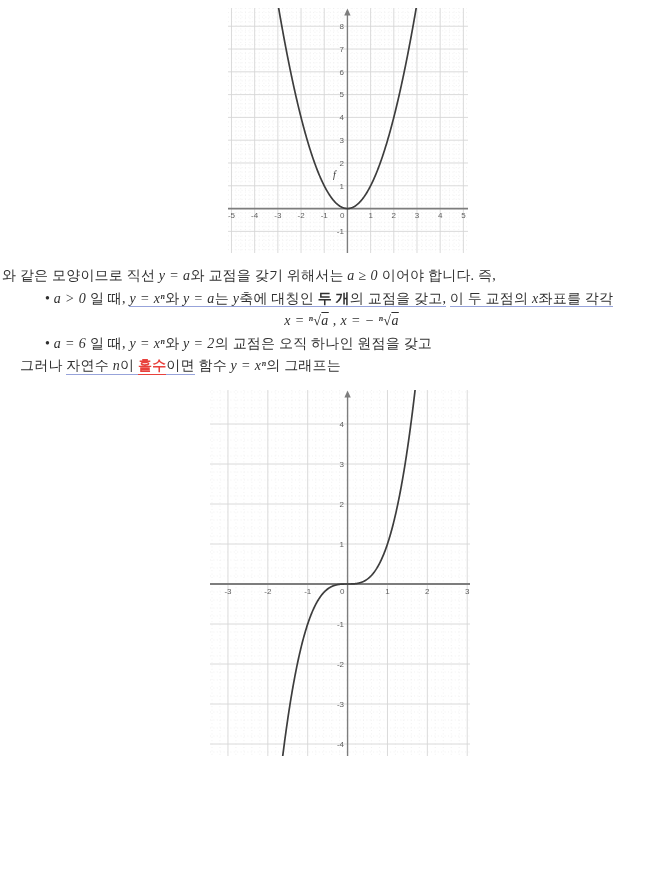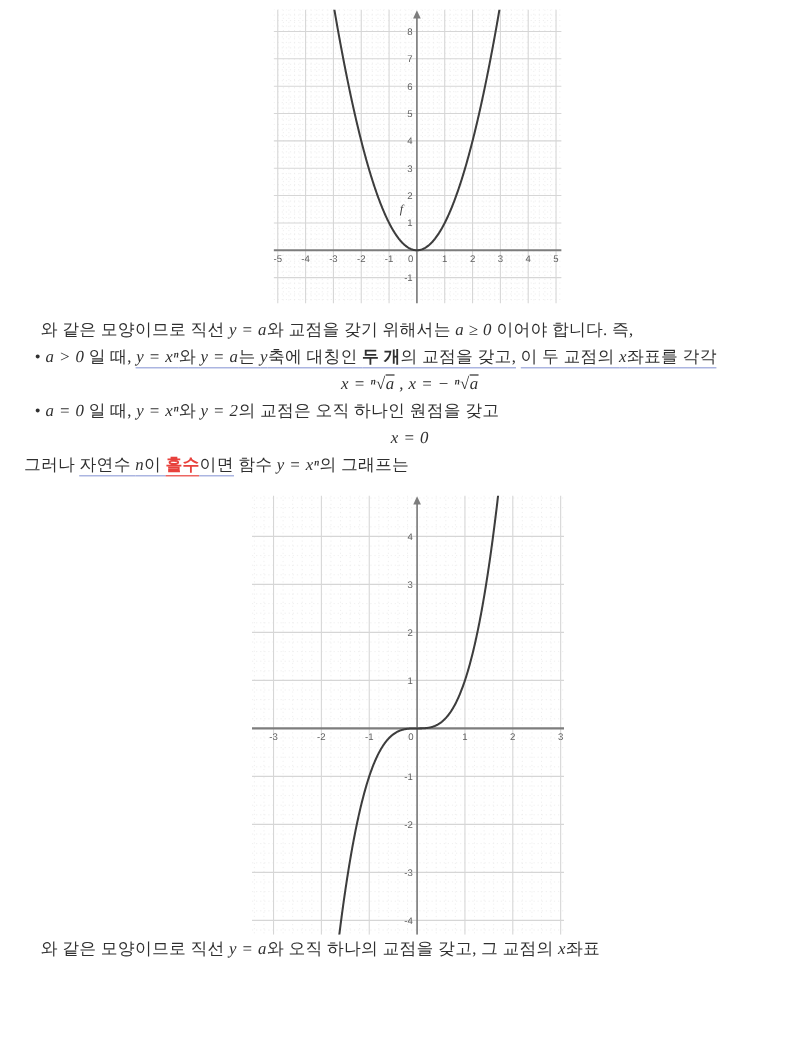--- a/index.html
+++ b/index.html
@@ -8,22 +8,22 @@
     font-family:"Liberation Serif","DejaVu Sans",serif;
     color:#2f2f2f;overflow:hidden;
   }
   .doc{width:667px;height:881px;}
   figure{margin:0;padding:0;}
   .chart1{margin:8px 0 12px 228px;width:240px;height:245px;}
   .chart2{margin:12px 0 2px 210px;width:260px;height:366px;}
   svg{display:block;overflow:hidden;}
   .tline{margin:0;font-size:14px;height:22.6px;line-height:22.6px;white-space:nowrap;letter-spacing:0.2px;padding-left:16px;}
   .ind0{padding-left:20px;}
-  .ind1{padding-left:34px;}
-  .ind2{padding-left:29px;}
+  .ind1{padding-left:2px;}
+  .ind2{padding-left:12px;margin-left:33px;}
   .ctr{text-align:center;}
   .m{font-style:italic;font-family:"Liberation Serif","DejaVu Serif",serif;letter-spacing:0.4px;}
   .u{border-bottom:1.2px solid var(--ul,#97a3da);padding-bottom:0.5px;}
   .b{font-weight:bold;}
   .r{color:var(--red,#e8403a);}
   .u.r{border-bottom-color:var(--red,#e8403a);}
   .ol{text-decoration:overline;}
 </style>
 </head>
 <body>
@@ -163,22 +163,21 @@
           <rect x="0" y="0" width="240" height="245"></rect>
         </clipPath>
         <path d="M47.10 -21.13L47.40 -19.29L47.70 -17.46L48.00 -15.64L48.30 -13.83L48.60 -12.03L48.90 -10.23L49.20 -8.44L49.50 -6.66L49.80 -4.88L50.10 -3.12L50.40 -1.36L50.70 0.39L51.00 2.14L51.30 3.87L51.60 5.60L51.90 7.32L52.20 9.04L52.50 10.74L52.80 12.44L53.10 14.13L53.40 15.81L53.70 17.49L54.00 19.16L54.30 20.82L54.60 22.47L54.90 24.11L55.20 25.75L55.50 27.38L55.80 29.00L56.10 30.62L56.40 32.22L56.70 33.82L57.00 35.41L57.30 37.00L57.60 38.57L57.90 40.14L58.20 41.70L58.50 43.25L58.80 44.80L59.10 46.34L59.40 47.87L59.70 49.39L60.00 50.91L60.30 52.41L60.60 53.91L60.90 55.40L61.20 56.89L61.50 58.37L61.80 59.83L62.10 61.30L62.40 62.75L62.70 64.20L63.00 65.63L63.30 67.07L63.60 68.49L63.90 69.91L64.20 71.31L64.50 72.71L64.80 74.11L65.10 75.49L65.40 76.87L65.70 78.24L66.00 79.60L66.30 80.96L66.60 82.30L66.90 83.64L67.20 84.98L67.50 86.30L67.80 87.62L68.10 88.92L68.40 90.23L68.70 91.52L69.00 92.81L69.30 94.08L69.60 95.36L69.90 96.62L70.20 97.87L70.50 99.12L70.80 100.36L71.10 101.59L71.40 102.82L71.70 104.04L72.00 105.25L72.30 106.45L72.60 107.64L72.90 108.83L73.20 110.01L73.50 111.18L73.80 112.35L74.10 113.50L74.40 114.65L74.70 115.79L75.00 116.92L75.30 118.05L75.60 119.17L75.90 120.28L76.20 121.38L76.50 122.48L76.80 123.57L77.10 124.65L77.40 125.72L77.70 126.78L78.00 127.84L78.30 128.89L78.60 129.93L78.90 130.97L79.20 131.99L79.50 133.01L79.80 134.02L80.10 135.03L80.40 136.02L80.70 137.01L81.00 137.99L81.30 138.97L81.60 139.93L81.90 140.89L82.20 141.84L82.50 142.78L82.80 143.72L83.10 144.64L83.40 145.56L83.70 146.48L84.00 147.38L84.30 148.28L84.60 149.17L84.90 150.05L85.20 150.92L85.50 151.79L85.80 152.65L86.10 153.50L86.40 154.34L86.70 155.18L87.00 156.01L87.30 156.83L87.60 157.64L87.90 158.45L88.20 159.24L88.50 160.04L88.80 160.82L89.10 161.59L89.40 162.36L89.70 163.12L90.00 163.87L90.30 164.62L90.60 165.35L90.90 166.08L91.20 166.80L91.50 167.52L91.80 168.22L92.10 168.92L92.40 169.61L92.70 170.30L93.00 170.97L93.30 171.64L93.60 172.30L93.90 172.95L94.20 173.60L94.50 174.24L94.80 174.87L95.10 175.49L95.40 176.10L95.70 176.71L96.00 177.31L96.30 177.90L96.60 178.49L96.90 179.06L97.20 179.63L97.50 180.19L97.80 180.75L98.10 181.29L98.40 181.83L98.70 182.36L99.00 182.88L99.30 183.40L99.60 183.91L99.90 184.41L100.20 184.90L100.50 185.39L100.80 185.86L101.10 186.33L101.40 186.79L101.70 187.25L102.00 187.70L102.30 188.13L102.60 188.57L102.90 188.99L103.20 189.41L103.50 189.82L103.80 190.22L104.10 190.61L104.40 191.00L104.70 191.37L105.00 191.74L105.30 192.11L105.60 192.46L105.90 192.81L106.20 193.15L106.50 193.48L106.80 193.81L107.10 194.12L107.40 194.43L107.70 194.74L108.00 195.03L108.30 195.32L108.60 195.60L108.90 195.87L109.20 196.13L109.50 196.39L109.80 196.64L110.10 196.88L110.40 197.11L110.70 197.34L111.00 197.55L111.30 197.76L111.60 197.97L111.90 198.16L112.20 198.35L112.50 198.53L112.80 198.70L113.10 198.87L113.40 199.02L113.70 199.17L114.00 199.31L114.30 199.45L114.60 199.57L114.90 199.69L115.20 199.80L115.50 199.91L115.80 200.00L116.10 200.09L116.40 200.17L116.70 200.24L117.00 200.31L117.30 200.37L117.60 200.42L117.90 200.46L118.20 200.50L118.50 200.52L118.80 200.54L119.10 200.55L119.40 200.56L119.70 200.55L120.00 200.54L120.30 200.53L120.60 200.50L120.90 200.47L121.20 200.42L121.50 200.37L121.80 200.32L122.10 200.25L122.40 200.18L122.70 200.10L123.00 200.01L123.30 199.92L123.60 199.82L123.90 199.71L124.20 199.59L124.50 199.46L124.80 199.33L125.10 199.19L125.40 199.04L125.70 198.89L126.00 198.72L126.30 198.55L126.60 198.37L126.90 198.19L127.20 197.99L127.50 197.79L127.80 197.58L128.10 197.36L128.40 197.14L128.70 196.91L129.00 196.67L129.30 196.42L129.60 196.17L129.90 195.90L130.20 195.63L130.50 195.35L130.80 195.07L131.10 194.78L131.40 194.48L131.70 194.17L132.00 193.85L132.30 193.53L132.60 193.20L132.90 192.86L133.20 192.51L133.50 192.16L133.80 191.79L134.10 191.42L134.40 191.05L134.70 190.66L135.00 190.27L135.30 189.87L135.60 189.46L135.90 189.05L136.20 188.62L136.50 188.19L136.80 187.76L137.10 187.31L137.40 186.86L137.70 186.40L138.00 185.93L138.30 185.45L138.60 184.97L138.90 184.47L139.20 183.98L139.50 183.47L139.80 182.95L140.10 182.43L140.40 181.90L140.70 181.36L141.00 180.82L141.30 180.27L141.60 179.71L141.90 179.14L142.20 178.56L142.50 177.98L142.80 177.39L143.10 176.79L143.40 176.19L143.70 175.57L144.00 174.95L144.30 174.32L144.60 173.69L144.90 173.04L145.20 172.39L145.50 171.73L145.80 171.06L146.10 170.39L146.40 169.71L146.70 169.02L147.00 168.32L147.30 167.61L147.60 166.90L147.90 166.18L148.20 165.45L148.50 164.72L148.80 163.97L149.10 163.22L149.40 162.46L149.70 161.70L150.00 160.92L150.30 160.14L150.60 159.35L150.90 158.56L151.20 157.75L151.50 156.94L151.80 156.12L152.10 155.29L152.40 154.46L152.70 153.61L153.00 152.76L153.30 151.91L153.60 151.04L153.90 150.17L154.20 149.29L154.50 148.40L154.80 147.50L155.10 146.60L155.40 145.69L155.70 144.77L156.00 143.84L156.30 142.91L156.60 141.97L156.90 141.02L157.20 140.06L157.50 139.10L157.80 138.12L158.10 137.14L158.40 136.16L158.70 135.16L159.00 134.16L159.30 133.15L159.60 132.13L159.90 131.11L160.20 130.07L160.50 129.03L160.80 127.98L161.10 126.93L161.40 125.86L161.70 124.79L162.00 123.71L162.30 122.63L162.60 121.53L162.90 120.43L163.20 119.32L163.50 118.20L163.80 117.08L164.10 115.95L164.40 114.81L164.70 113.66L165.00 112.50L165.30 111.34L165.60 110.17L165.90 108.99L166.20 107.80L166.50 106.61L166.80 105.41L167.10 104.20L167.40 102.98L167.70 101.76L168.00 100.53L168.30 99.29L168.60 98.04L168.90 96.79L169.20 95.53L169.50 94.26L169.80 92.98L170.10 91.69L170.40 90.40L170.70 89.10L171.00 87.79L171.30 86.48L171.60 85.15L171.90 83.82L172.20 82.49L172.50 81.14L172.80 79.79L173.10 78.42L173.40 77.06L173.70 75.68L174.00 74.29L174.30 72.90L174.60 71.50L174.90 70.10L175.20 68.68L175.50 67.26L175.80 65.83L176.10 64.39L176.40 62.95L176.70 61.49L177.00 60.03L177.30 58.56L177.60 57.09L177.90 55.61L178.20 54.11L178.50 52.62L178.80 51.11L179.10 49.60L179.40 48.07L179.70 46.54L180.00 45.01L180.30 43.46L180.60 41.91L180.90 40.35L181.20 38.78L181.50 37.21L181.80 35.63L182.10 34.04L182.40 32.44L182.70 30.83L183.00 29.22L183.30 27.60L183.60 25.97L183.90 24.34L184.20 22.69L184.50 21.04L184.80 19.38L185.10 17.72L185.40 16.04L185.70 14.36L186.00 12.67L186.30 10.97L186.60 9.27L186.90 7.56L187.20 5.84L187.50 4.11L187.80 2.37L188.10 0.63L188.40 -1.12L188.70 -2.88L189.00 -4.64L189.30 -6.42L189.60 -8.20L189.90 -9.99L190.20 -11.78L190.50 -13.59L190.80 -15.40L191.10 -17.22L191.40 -19.04L191.70 -20.88L192.00 -22.72" fill="none" stroke="#3d3d3d" stroke-width="1.7" stroke-linejoin="round" clip-path="url(#clip-even-power-chart)"></path>
       </svg>
   </figure>
 
   <div>
     <p class="tline ind1"><span class="">와 같은 모양이므로 직선 </span><span class="m">y = a</span><span class="">와 교점을 갖기 위해서는 </span><span class="m">a ≥ 0</span><span class=""> 이어야 합니다. 즉,</span></p>
     <p class="tline ind2"><span class="">• </span><span class="m">a &gt; 0</span><span class=""> 일 때, </span><span class="m u">y = xⁿ</span><span class="u">와 </span><span class="m u">y = a</span><span class="u">는 </span><span class="m u">y</span><span class="u">축에 대칭인 </span><span class="u b">두 개</span><span class="u">의 교점을 갖고,</span><span class=""> </span><span class="u">이 두 교점의 </span><span class="m u">x</span><span class="u">좌표를 각각</span></p>
     <p class="tline ctr"><span class="m">x = ⁿ√</span><span class="m ol">a</span><span class="m">  ,  x = − ⁿ√</span><span class="m ol">a</span></p>
-    <p class="tline ind2"><span class="">• </span><span class="m">a = 0</span><span class=""> 일 때, </span><span class="m">y = xⁿ</span><span class="">와 </span><span class="m">y = 2</span><span class="">의 교점은 오직 하나인 원점을 갖고</span></p>
-    <p class="tline ctr"><span class="m">x = 0</span></p>
+    <p class="tline ind2"><span class="">• </span><span class="m">a = 6</span><span class=""> 일 때, </span><span class="m">y = xⁿ</span><span class="">와 </span><span class="m">y = 2</span><span class="">의 교점은 오직 하나인 원점을 갖고</span></p>
     <p class="tline ind0"><span class="">그러나 </span><span class="u">자연수 </span><span class="m u">n</span><span class="u">이 </span><span class="u r b">홀수</span><span class="u">이면</span><span class=""> 함수 </span><span class="m">y = xⁿ</span><span class="">의 그래프는</span></p>
   </div>
 
   <figure class="chart2">
     <svg width="260" height="366" viewBox="0 0 260 366">
         <line x1="1.9938650306748396" y1="0" x2="1.9938650306748396" y2="366" stroke="#ececec" stroke-width="0.7" stroke-dasharray="1,2.4"></line>
         <line x1="9.969325153374234" y1="0" x2="9.969325153374234" y2="366" stroke="#ececec" stroke-width="0.7" stroke-dasharray="1,2.4"></line>
         <line x1="25.920245398773023" y1="0" x2="25.920245398773023" y2="366" stroke="#ececec" stroke-width="0.7" stroke-dasharray="1,2.4"></line>
         <line x1="33.895705521472415" y1="0" x2="33.895705521472415" y2="366" stroke="#ececec" stroke-width="0.7" stroke-dasharray="1,2.4"></line>
         <line x1="41.87116564417181" y1="0" x2="41.87116564417181" y2="366" stroke="#ececec" stroke-width="0.7" stroke-dasharray="1,2.4"></line>
@@ -272,15 +271,14 @@
         <text x="134.07668711656444" y="116.79999999999997" text-anchor="end" font-size="8" fill="#5f5f5f" font-family="&quot;Liberation Sans&quot;,sans-serif">2</text>
         <text x="134.07668711656444" y="76.79999999999994" text-anchor="end" font-size="8" fill="#5f5f5f" font-family="&quot;Liberation Sans&quot;,sans-serif">3</text>
         <text x="134.07668711656444" y="36.79999999999988" text-anchor="end" font-size="8" fill="#5f5f5f" font-family="&quot;Liberation Sans&quot;,sans-serif">4</text>
         <clipPath id="clip-odd-power-chart">
           <rect x="0" y="0" width="260" height="366"></rect>
         </clipPath>
         <path d="M68.25 404.18L68.58 401.23L68.90 398.32L69.23 395.43L69.55 392.57L69.88 389.74L70.20 386.94L70.53 384.16L70.85 381.41L71.18 378.68L71.50 375.98L71.83 373.31L72.15 370.66L72.48 368.04L72.80 365.45L73.13 362.88L73.45 360.34L73.78 357.82L74.10 355.33L74.43 352.87L74.75 350.43L75.08 348.01L75.40 345.62L75.73 343.26L76.05 340.92L76.38 338.60L76.70 336.31L77.03 334.04L77.35 331.80L77.68 329.58L78.00 327.39L78.33 325.22L78.65 323.07L78.98 320.94L79.30 318.84L79.63 316.77L79.95 314.71L80.28 312.68L80.60 310.67L80.93 308.69L81.25 306.73L81.58 304.79L81.90 302.87L82.23 300.97L82.55 299.10L82.88 297.25L83.20 295.42L83.53 293.61L83.85 291.83L84.18 290.06L84.50 288.32L84.83 286.60L85.15 284.89L85.48 283.22L85.80 281.56L86.13 279.92L86.45 278.30L86.78 276.70L87.10 275.13L87.43 273.57L87.75 272.03L88.08 270.51L88.40 269.02L88.73 267.54L89.05 266.08L89.38 264.64L89.70 263.22L90.03 261.82L90.35 260.44L90.68 259.08L91.00 257.74L91.33 256.41L91.65 255.11L91.98 253.82L92.30 252.55L92.63 251.30L92.95 250.06L93.28 248.85L93.60 247.65L93.93 246.47L94.25 245.30L94.58 244.16L94.90 243.03L95.23 241.92L95.55 240.82L95.88 239.74L96.20 238.68L96.53 237.64L96.85 236.61L97.18 235.60L97.50 234.60L97.83 233.62L98.15 232.66L98.48 231.71L98.80 230.78L99.13 229.86L99.45 228.96L99.78 228.07L100.10 227.20L100.43 226.35L100.75 225.50L101.08 224.68L101.40 223.87L101.73 223.07L102.05 222.28L102.38 221.52L102.70 220.76L103.03 220.02L103.35 219.29L103.68 218.58L104.00 217.88L104.33 217.19L104.65 216.52L104.98 215.86L105.30 215.21L105.63 214.58L105.95 213.95L106.28 213.35L106.60 212.75L106.93 212.17L107.25 211.59L107.58 211.03L107.90 210.49L108.23 209.95L108.55 209.43L108.88 208.91L109.20 208.41L109.53 207.92L109.85 207.45L110.18 206.98L110.50 206.52L110.83 206.08L111.15 205.64L111.48 205.22L111.80 204.80L112.13 204.40L112.45 204.01L112.78 203.62L113.10 203.25L113.43 202.89L113.75 202.53L114.08 202.19L114.40 201.85L114.73 201.53L115.05 201.21L115.38 200.90L115.70 200.60L116.03 200.31L116.35 200.03L116.68 199.76L117.00 199.50L117.33 199.24L117.65 198.99L117.98 198.75L118.30 198.52L118.63 198.29L118.95 198.08L119.28 197.87L119.60 197.66L119.93 197.47L120.25 197.28L120.58 197.10L120.90 196.93L121.23 196.76L121.55 196.60L121.88 196.44L122.20 196.29L122.53 196.15L122.85 196.01L123.18 195.88L123.50 195.76L123.83 195.64L124.15 195.53L124.48 195.42L124.80 195.32L125.13 195.22L125.45 195.12L125.78 195.04L126.10 194.95L126.43 194.87L126.75 194.80L127.08 194.73L127.40 194.66L127.73 194.60L128.05 194.55L128.38 194.49L128.70 194.44L129.03 194.39L129.35 194.35L129.68 194.31L130.00 194.27L130.33 194.24L130.65 194.21L130.98 194.18L131.30 194.16L131.63 194.13L131.95 194.11L132.28 194.09L132.60 194.08L132.93 194.06L133.25 194.05L133.58 194.04L133.90 194.03L134.23 194.02L134.55 194.02L134.88 194.01L135.20 194.01L135.53 194.01L135.85 194.00L136.18 194.00L136.50 194.00L136.83 194.00L137.15 194.00L137.48 194.00L137.80 194.00L138.13 194.00L138.45 194.00L138.78 194.00L139.10 194.00L139.43 194.00L139.75 193.99L140.08 193.99L140.40 193.99L140.73 193.98L141.05 193.97L141.38 193.97L141.70 193.96L142.03 193.94L142.35 193.93L142.68 193.92L143.00 193.90L143.33 193.88L143.65 193.86L143.98 193.83L144.30 193.81L144.63 193.78L144.95 193.75L145.28 193.71L145.60 193.67L145.93 193.63L146.25 193.59L146.58 193.54L146.90 193.49L147.23 193.43L147.55 193.37L147.88 193.31L148.20 193.24L148.53 193.17L148.85 193.10L149.18 193.02L149.50 192.93L149.83 192.84L150.15 192.75L150.48 192.65L150.80 192.54L151.13 192.43L151.45 192.32L151.78 192.19L152.10 192.07L152.43 191.94L152.75 191.80L153.08 191.65L153.40 191.50L153.73 191.34L154.05 191.18L154.38 191.01L154.70 190.83L155.03 190.65L155.35 190.46L155.68 190.26L156.00 190.06L156.33 189.84L156.65 189.62L156.98 189.40L157.30 189.16L157.63 188.92L157.95 188.67L158.28 188.41L158.60 188.14L158.93 187.86L159.25 187.58L159.58 187.28L159.90 186.98L160.23 186.67L160.55 186.35L160.88 186.02L161.20 185.68L161.53 185.34L161.85 184.98L162.18 184.61L162.50 184.23L162.83 183.85L163.15 183.45L163.48 183.04L163.80 182.63L164.13 182.20L164.45 181.76L164.78 181.31L165.10 180.85L165.43 180.38L165.75 179.89L166.08 179.40L166.40 178.90L166.73 178.38L167.05 177.85L167.38 177.31L167.70 176.76L168.03 176.19L168.35 175.62L168.68 175.03L169.00 174.43L169.33 173.81L169.65 173.19L169.98 172.55L170.30 171.90L170.63 171.23L170.95 170.55L171.28 169.86L171.60 169.16L171.93 168.44L172.25 167.71L172.58 166.96L172.90 166.20L173.23 165.42L173.55 164.64L173.88 163.83L174.20 163.01L174.53 162.18L174.85 161.34L175.18 160.47L175.50 159.60L175.83 158.70L176.15 157.80L176.48 156.87L176.80 155.94L177.13 154.98L177.45 154.01L177.78 153.03L178.10 152.02L178.43 151.01L178.75 149.97L179.08 148.92L179.40 147.85L179.73 146.77L180.05 145.67L180.38 144.55L180.70 143.42L181.03 142.26L181.35 141.09L181.68 139.91L182.00 138.70L182.33 137.48L182.65 136.24L182.98 134.98L183.30 133.70L183.63 132.41L183.95 131.09L184.28 129.76L184.60 128.41L184.93 127.04L185.25 125.65L185.58 124.25L185.90 122.82L186.23 121.38L186.55 119.91L186.88 118.42L187.20 116.92L187.53 115.40L187.85 113.85L188.18 112.29L188.50 110.70L188.83 109.10L189.15 107.47L189.48 105.83L189.80 104.16L190.13 102.47L190.45 100.76L190.78 99.03L191.10 97.28L191.43 95.51L191.75 93.71L192.08 91.90L192.40 90.06L192.73 88.20L193.05 86.32L193.38 84.42L193.70 82.49L194.03 80.54L194.35 78.57L194.68 76.58L195.00 74.56L195.33 72.52L195.65 70.46L195.98 68.37L196.30 66.26L196.63 64.13L196.95 61.97L197.28 59.79L197.60 57.59L197.93 55.36L198.25 53.11L198.58 50.84L198.90 48.53L199.23 46.21L199.55 43.86L199.88 41.49L200.20 39.09L200.53 36.66L200.85 34.21L201.18 31.74L201.50 29.24L201.83 26.71L202.15 24.16L202.48 21.58L202.80 18.98L203.13 16.35L203.45 13.69L203.78 11.01L204.10 8.30L204.43 5.57L204.75 2.81L205.08 0.02L205.40 -2.80L205.73 -5.64L206.05 -8.51L206.38 -11.41L206.70 -14.33L207.03 -17.28L207.35 -20.26L207.68 -23.27L208.00 -26.31L208.33 -29.37L208.65 -32.47L208.98 -35.59L209.30 -38.74" fill="none" stroke="#3d3d3d" stroke-width="1.7" stroke-linejoin="round" clip-path="url(#clip-odd-power-chart)"></path>
       </svg>
   </figure>
 
-  <p class="tline ind1"><span class="">와 같은 모양이므로 직선 </span><span class="m">y = a</span><span class="">와 오직 하나의 교점을 갖고, 그 교점의 </span><span class="m">x</span><span class="">좌표</span></p>
 
 </div>
 
 </body></html>

